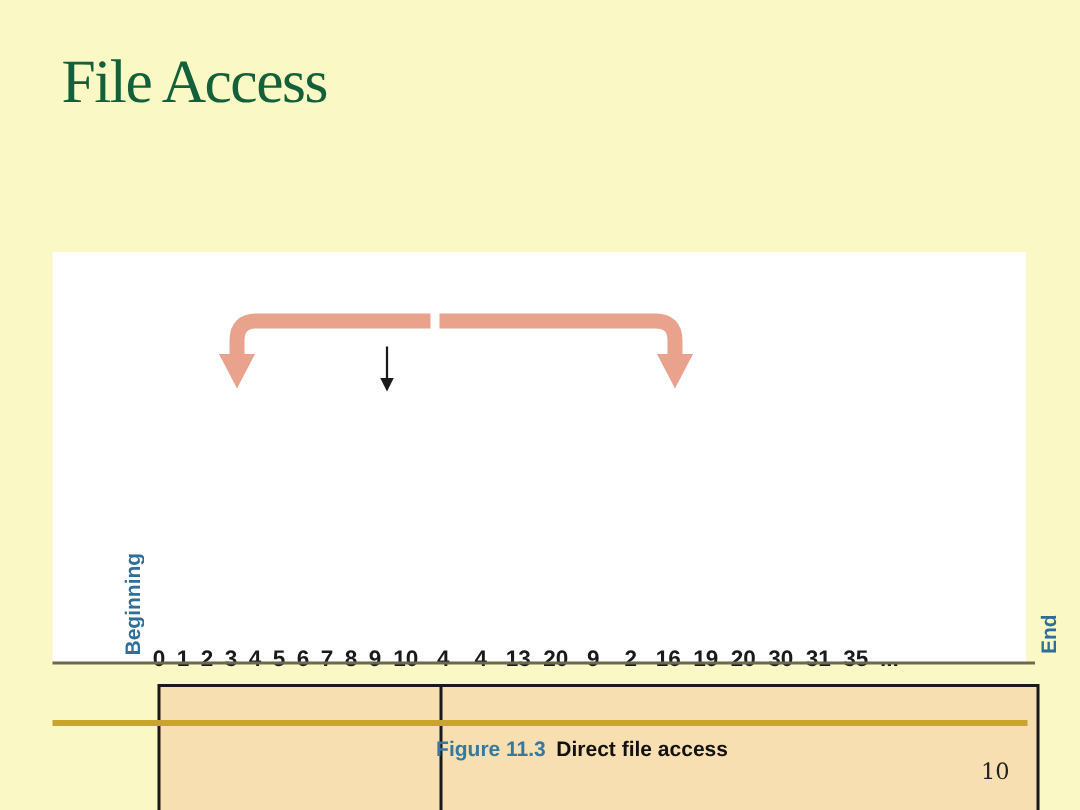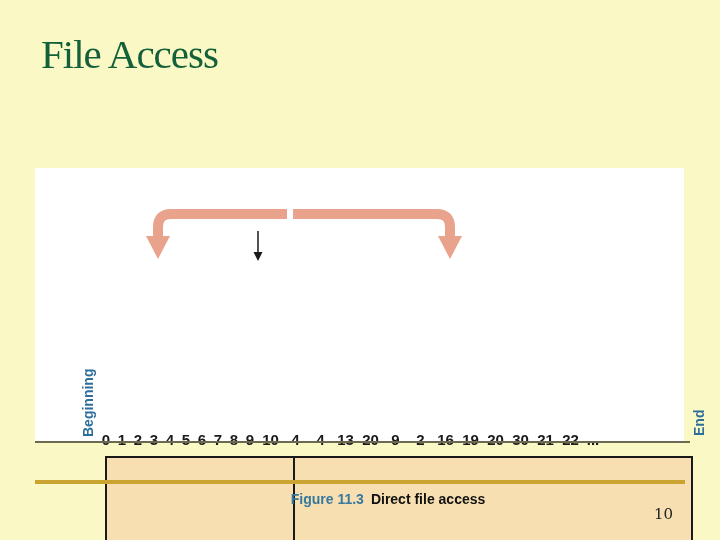--- a/index.html
+++ b/index.html
@@ -125,22 +125,22 @@
         <span class="num-d">4</span>
         <span class="num-d">4</span>
         <span class="num-d">13</span>
         <span class="num-d">20</span>
         <span class="num-d">9</span>
         <span class="num-d">2</span>
         <span class="num-d">16</span>
         <span class="num-d">19</span>
         <span class="num-d">20</span>
         <span class="num-d">30</span>
-        <span class="num-d">21</span>
-        <span class="num-d">22</span>
+        <span class="num-d">31</span>
+        <span class="num-d">35</span>
         <span class="num-e">...</span>
       </div>
 
     <div class="file-box">
       <div class="file-divider"></div>
     </div>
 
   </div>
 
   <div class="figure-bottom-line"></div>

